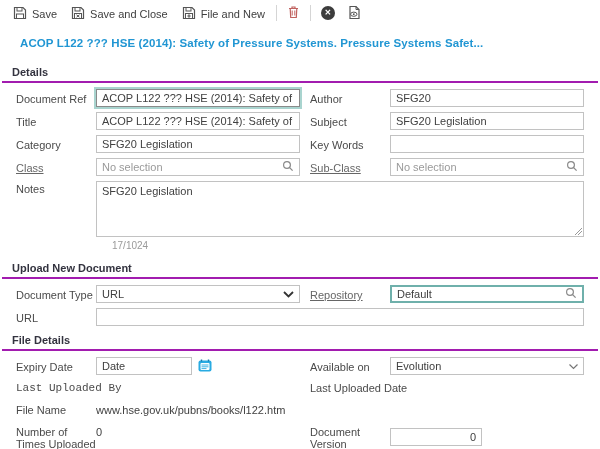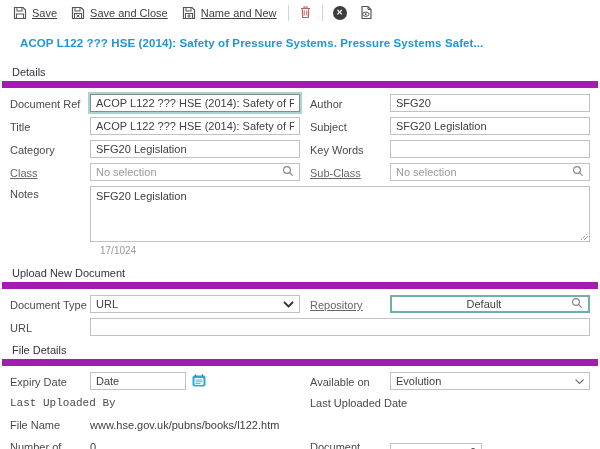--- a/index.html
+++ b/index.html
@@ -4,67 +4,67 @@
 <style>
   * { box-sizing: border-box; }
   html,body { margin:0; padding:0; }
   body {
     width:600px; height:449px; overflow:hidden;
     font-family:"Liberation Sans", sans-serif;
     font-size:11px; color:#404040; background:#ffffff;
   }
   
   .toolbar { display:flex; align-items:center; height:26px; padding:0 6px; }
-  .tb-btn { display:flex; align-items:center; gap:5px; padding:2px 7px; cursor:pointer; color:#404040;text-decoration:underline; }
+  .tb-btn { display:flex; align-items:flex-end; gap:5px; padding:2px 7px; cursor:pointer; color:#404040; }
   .tb-btn svg { display:block; }
   .tb-icon-btn { display:flex; align-items:center; padding:2px 6px; cursor:pointer; }
   .tb-sep { width:1px; height:16px; background:#d5d5d5; margin:0 4px; }
   .cancel-circle {
     width:14px; height:14px; border-radius:50%; background:#3c3c3c;
     color:#fff; font-size:8px; line-height:14px; text-align:center; font-weight:bold;
   }
   
   .page-title {
     color:#2196d3; font-weight:bold; font-size:11.5px;
     padding:11px 10px 10px 20px; letter-spacing:0.1px;
   }
   
   .section-header {
-    font-weight:normal; color:#33333f; padding:3px 0 3px 10px;
-    border-bottom:7px solid #a21caf; margin:4px 2px 6px 2px;
-  }
-  
-  .row { display:flex; padding:0 10px; margin-bottom:5px; }
+    font-weight:bold; color:#33333f; padding:3px 0 3px 10px;
+    border-bottom:2px solid #a21caf; margin:4px 2px 6px 2px;
+  }
+  
+  .row { display:flex; padding:0 16px; margin-bottom:5px; }
   .half { width:50%; display:flex; align-items:center; }
   .half.right { padding-left:10px; }
   .lbl { width:80px; flex-shrink:0; color:#4a4a4a; padding-top:2px; }
   .lbl.link { color:#666; text-decoration:underline; cursor:pointer; }
   .fld {
     flex:1; height:18px; border:1px solid #c2c2c2; background:#fff;
     padding:2px 5px; overflow:hidden; white-space:nowrap;
     display:flex; align-items:center; color:#404040;
   }
   .fld.focused { border:1px solid #8a8a8a; box-shadow:0 0 0 2px #a9d4cf; }
-  .fld.teal { border:2px solid #6fb0ab;text-align:center; }
+  .fld.teal { border:2px solid #6fb0ab; }
   .fld .ph { color:#9a9a9a; }
   .fld .grow { flex:1; overflow:hidden; white-space:nowrap; }
   .select-chevron { margin-left:auto; flex-shrink:0; }
   .mag { margin-left:auto; flex-shrink:0; }
   
   .notes-row { align-items:flex-start; }
   .notes-box {
     flex:1; height:56px; border:1px solid #c2c2c2; padding:3px 5px;
     position:relative; color:#404040;
   }
   .notes-box::after {
     content:""; position:absolute; right:1px; bottom:1px; width:7px; height:7px;
     background:
       linear-gradient(135deg, transparent 0 50%, #999 50% 55%, transparent 55% 70%, #999 70% 75%, transparent 75%);
   }
-  .notes-counter { color:#9a9a9a; font-size:10px; padding:1px 10px 4px 100px; }
+  .notes-counter { color:#9a9a9a; font-size:10px; padding:1px 10px 4px 100px;margin-left:12px; }
   
   .static-val { color:#404040; padding-top:2px; }
   .num-input {
     width:92px; height:18px; border:1px solid #c2c2c2; padding:2px 5px;
     text-align:right; display:flex; align-items:center; justify-content:flex-end;
   }
   .date-input {
     width:96px; height:18px; border:1px solid #c2c2c2; padding:2px 5px;
     display:flex; align-items:center; margin-right:6px;
   }
@@ -98,21 +98,21 @@
   </div>
   <div class="tb-btn">
     <span>
       <svg width="14" height="14" viewBox="0 0 14 14">
           <path d="M1.5 1.5h8.5l2.5 2.5v8.5h-11z" fill="none" stroke="#555" stroke-width="1.2"></path>
           <rect x="4" y="1.5" width="5" height="3.5" fill="none" stroke="#555" stroke-width="1"></rect>
           <rect x="3.5" y="7.5" width="7" height="5" fill="none" stroke="#555" stroke-width="1"></rect>
           <path d="M7 8.3v3.4M5.3 10h3.4" stroke="#555" stroke-width="1.1"></path>
         </svg>
     </span>
-    <span>Name and New</span>
+    <span>File and New</span>
   </div>
   <div class="tb-sep"></div>
   <div class="tb-icon-btn">
     <span>
       <svg width="13" height="14" viewBox="0 0 13 14">
           <path d="M2 3.5h9M5 3.5V2h3v1.5M3.2 3.5l.5 9h5.6l.5-9" fill="none" stroke="#c0625f" stroke-width="1.2"></path>
           <path d="M5.2 5.5v5M7.8 5.5v5" stroke="#c0625f" stroke-width="1"></path>
         </svg>
     </span>
   </div>

